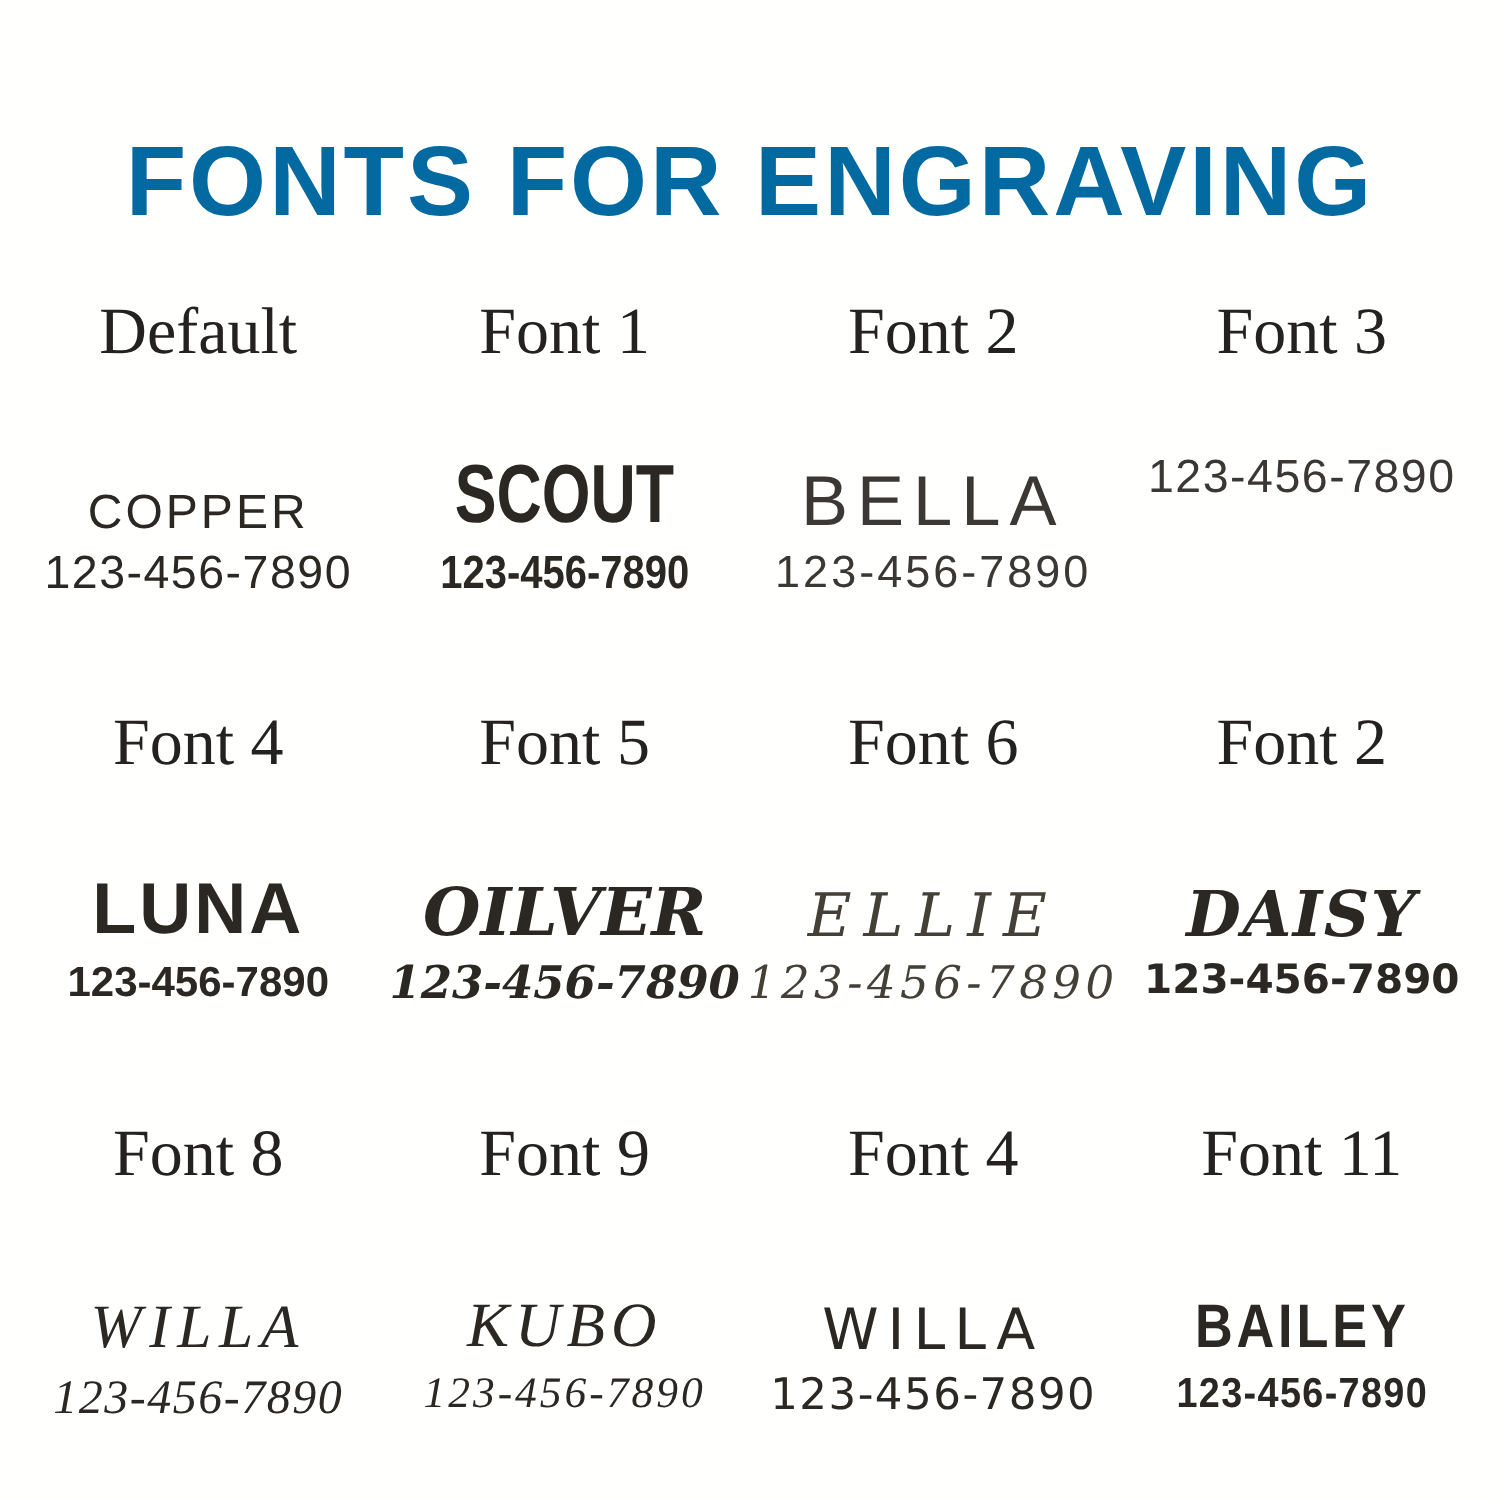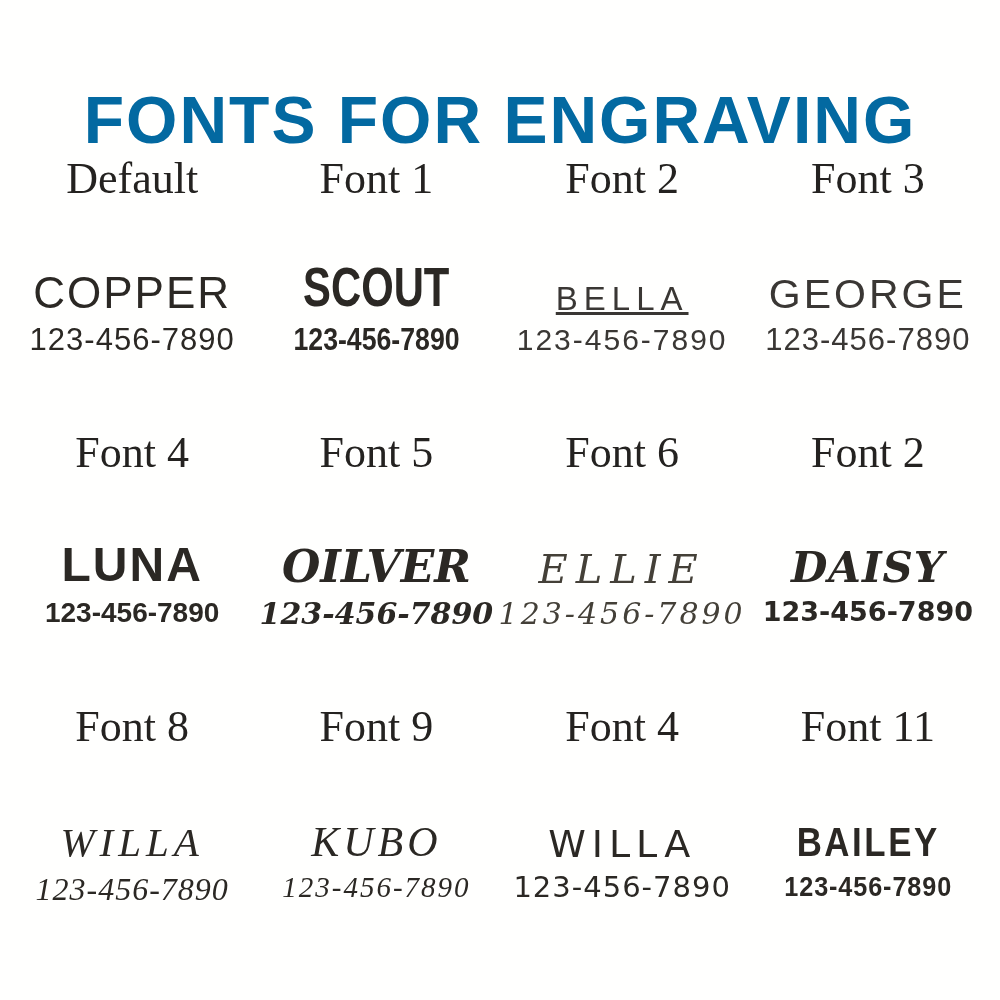--- a/index.html
+++ b/index.html
@@ -7,41 +7,41 @@
     position:relative; width:1000px; height:1000px; overflow:hidden;
     background:#fffffe; font-family:"Liberation Sans", sans-serif; color:#2b2824;
   }
   .title {
     margin-top:84px; text-align:center;
     font-family:"Liberation Sans", sans-serif;
     font-weight:800; font-size:66px; letter-spacing:2px; line-height:1.1;
   }
   .grid {
     display:grid; grid-template-columns:repeat(4, 1fr);
-    row-gap:72px; padding:0 10px;
+    margin-top:42px; row-gap:72px; padding:0 10px;
   }
   .cell { display:flex; flex-direction:column; align-items:center; }
   .cell-label {
     font-family:"Liberation Serif", serif;
     font-size:44px; color:#242220; line-height:1; margin-bottom:50px;
   }
   .sample-name {
     height:64px; display:flex; align-items:flex-end; justify-content:center;
     line-height:1; white-space:nowrap; color:#2b2824;
   }
   .sample-number { line-height:1.25; white-space:nowrap; color:#2b2824; margin-top:6px; }
 
   
-  .s0 { font-size:44px; letter-spacing:2px;text-align:right; }
+  .s0 { font-size:32px; letter-spacing:2px;text-align:right; }
   .n0 { font-size:31px; letter-spacing:1px; }
   
   .s1 { font-weight:700; font-size:55px; transform:scaleX(0.76); }
   .n1 { font-weight:700; font-size:31px; transform:scaleX(0.86); }
   
-  .s2 { font-weight:100; font-size:33px; letter-spacing:6px; color:#3a3734;text-decoration:underline; }
+  .s2 { font-weight:100; font-size:47px; letter-spacing:6px; color:#3a3734; }
   .n2 { font-weight:100; font-size:30px; letter-spacing:2px; color:#3a3734; }
   
   .s3 { font-weight:100; font-size:41px; letter-spacing:3px; color:#3a3734; }
   .n3 { font-weight:100; font-size:31px; letter-spacing:1px; color:#3a3734; }
   
   .s4 { font-weight:800; font-size:48px; letter-spacing:2px; }
   .n4 { font-weight:700; font-size:28px; }
   
   .s5 { font-family:"DejaVu Serif", serif; font-style:italic; font-weight:700; font-size:44px;text-align:right; }
   .n5 { font-family:"DejaVu Serif", serif; font-style:italic; font-weight:700; font-size:30px; }
@@ -85,21 +85,20 @@
     </div>
 
     <div class="cell">
       <div class="cell-label">Font 2</div>
       <div class="sample-name s2">BELLA</div>
       <div class="sample-number n2">123-456-7890</div>
     </div>
 
     <div class="cell">
       <div class="cell-label">Font 3</div>
-      <div class="sample-name s3">GEORGE</div>
       <div class="sample-number n3">123-456-7890</div>
     </div>
 
     <div class="cell">
       <div class="cell-label">Font 4</div>
       <div class="sample-name s4">LUNA</div>
       <div class="sample-number n4">123-456-7890</div>
     </div>
 
     <div class="cell">

